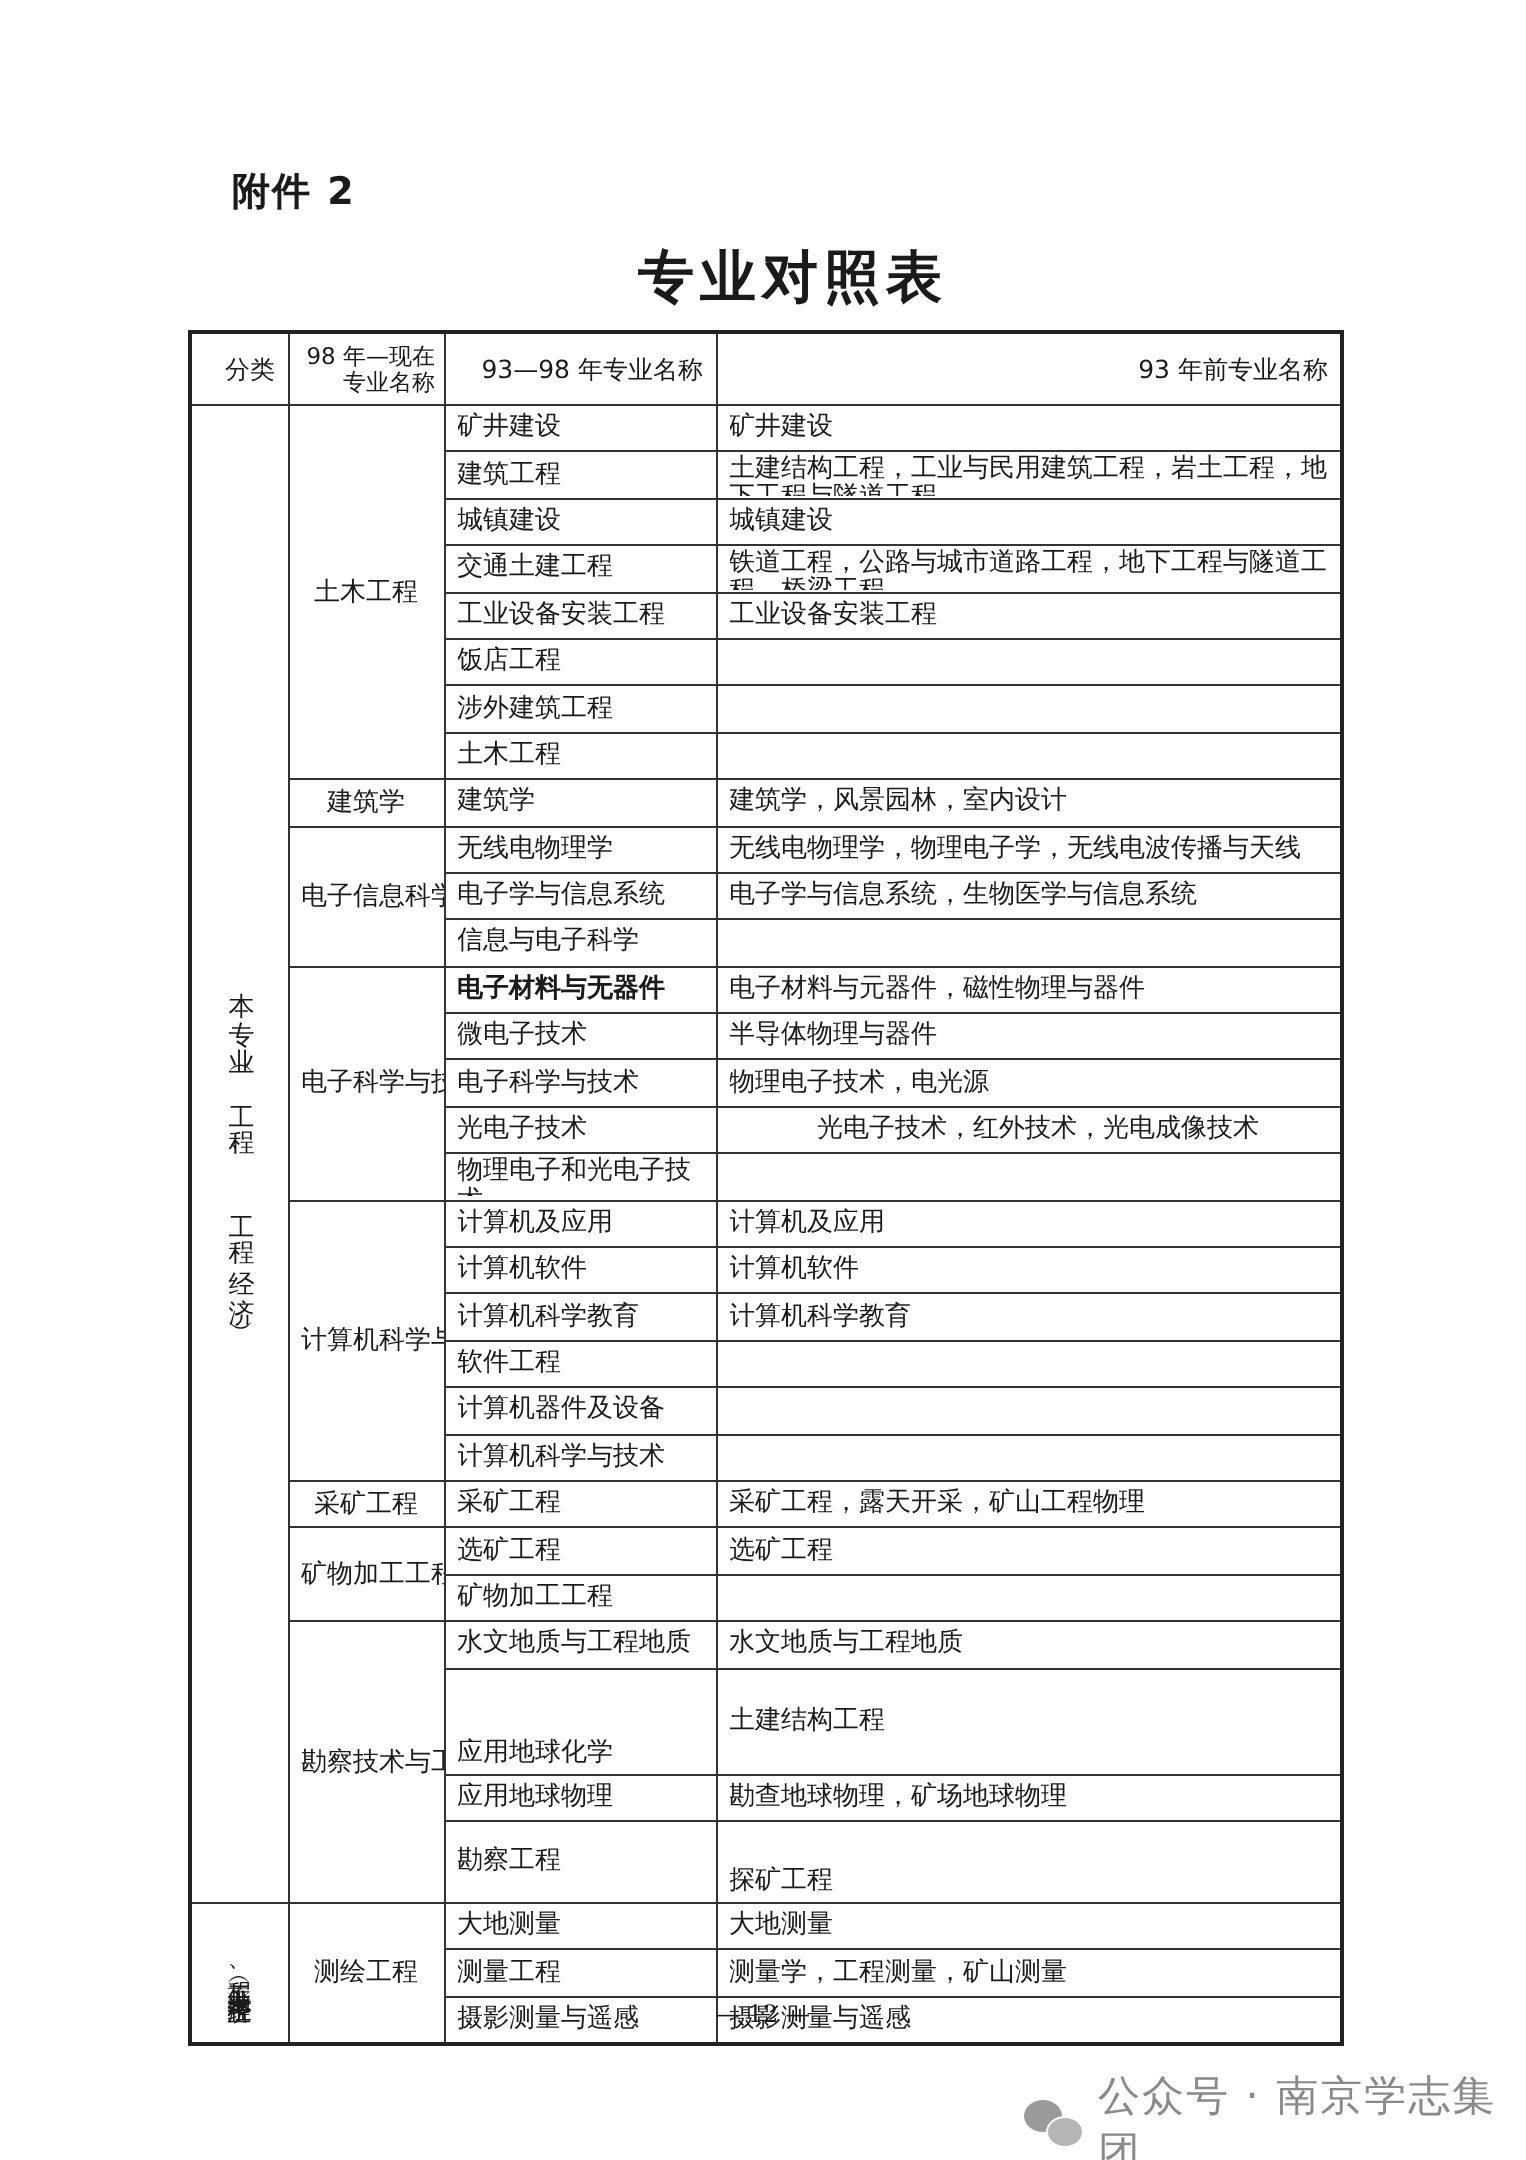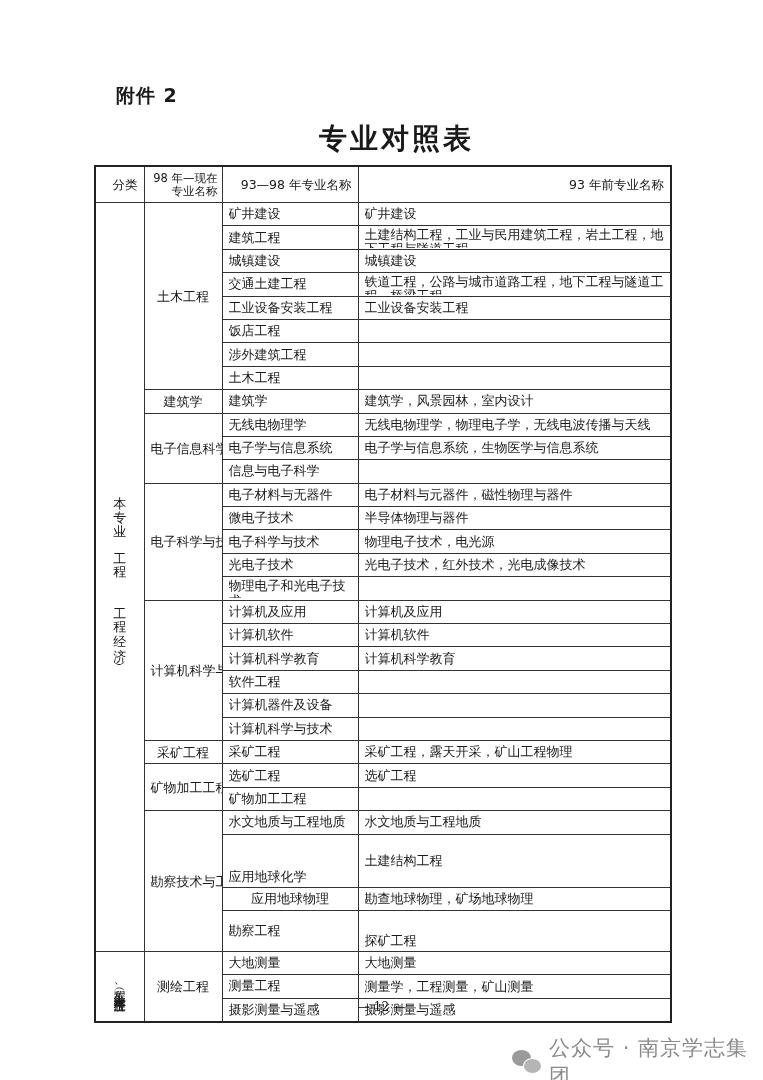--- a/index.html
+++ b/index.html
@@ -171,21 +171,21 @@
         <td>
           <div class="cell-inner" style="line-height: 20px;">信息与电子科学</div>
         </td>
         <td>
           <div class="cell-inner" style="line-height: 20px;"></div>
         </td>
       </tr>
       <tr>
         <td class="grp" rowspan="5">电子科学与技术</td>
         <td>
-          <div class="cell-inner" style="line-height: 20px;">电子材料与无器件</div>
+          <div class="cell-inner" style="line-height: 20px; font-weight: bold;">电子材料与无器件</div>
         </td>
         <td>
           <div class="cell-inner" style="line-height: 20px;">电子材料与元器件，磁性物理与器件</div>
         </td>
       </tr>
       <tr>
         <td>
           <div class="cell-inner" style="line-height: 20px;">微电子技术</div>
         </td>
         <td>
@@ -198,21 +198,21 @@
         </td>
         <td>
           <div class="cell-inner" style="line-height: 20px;">物理电子技术，电光源</div>
         </td>
       </tr>
       <tr>
         <td>
           <div class="cell-inner" style="line-height: 20px;">光电子技术</div>
         </td>
         <td>
-          <div class="cell-inner" style="line-height: 20px;">光电子技术，红外技术，光电成像技术</div>
+          <div class="cell-inner" style="line-height: 20px; margin-left: 44px;">光电子技术，红外技术，光电成像技术</div>
         </td>
       </tr>
       <tr>
         <td>
           <div class="cell-inner" style="white-space: normal; line-height: 15px;">物理电子和光电子技术</div>
         </td>
         <td>
           <div class="cell-inner" style="line-height: 20px;"></div>
         </td>
       </tr>
@@ -303,21 +303,21 @@
       <tr>
         <td>
           <div class="cell-inner" style="line-height: 20px; margin-top: 32px;">应用地球化学</div>
         </td>
         <td>
           <div class="cell-inner" style="line-height: 20px;">土建结构工程</div>
         </td>
       </tr>
       <tr>
         <td>
-          <div class="cell-inner" style="line-height: 20px; text-align: center;">应用地球物理</div>
+          <div class="cell-inner" style="line-height: 20px;">应用地球物理</div>
         </td>
         <td>
           <div class="cell-inner" style="line-height: 20px;">勘查地球物理，矿场地球物理</div>
         </td>
       </tr>
       <tr>
         <td>
           <div class="cell-inner" style="line-height: 20px;">勘察工程</div>
         </td>
         <td>

